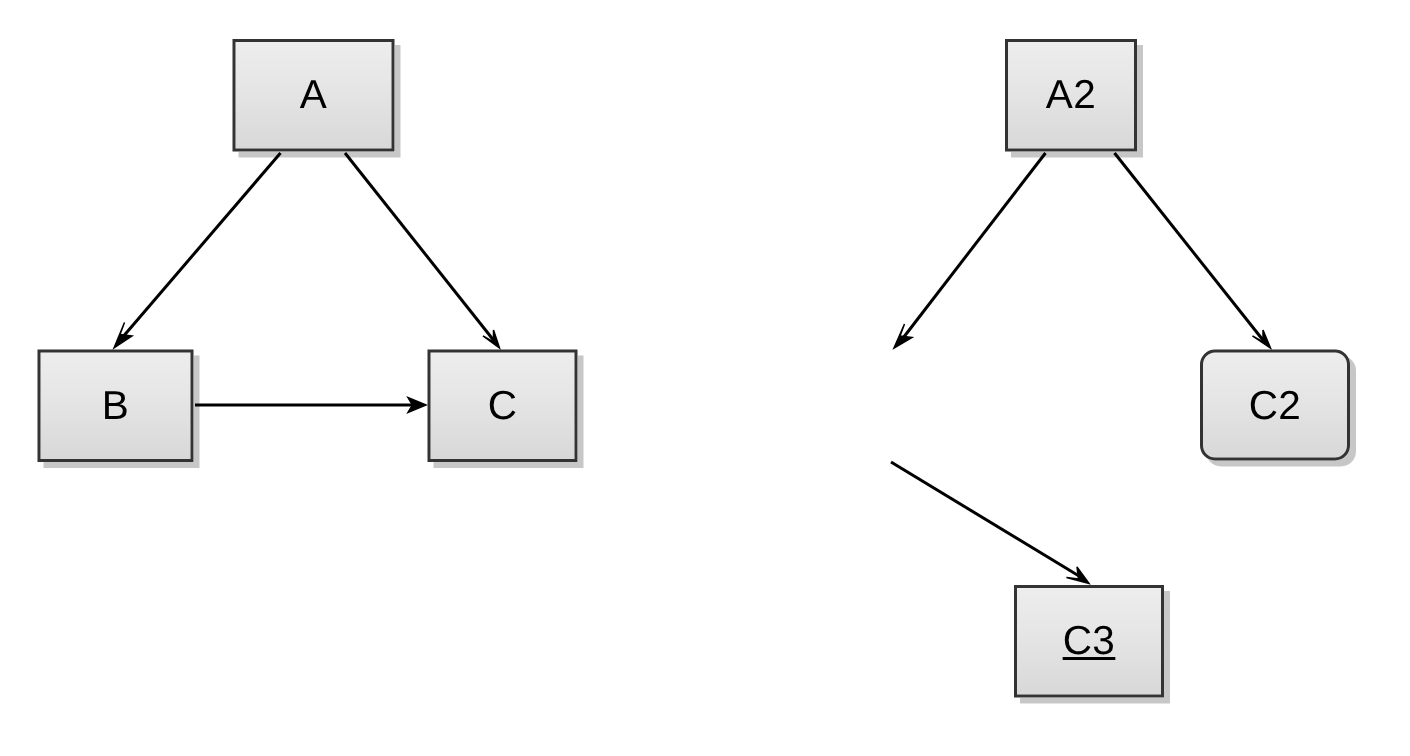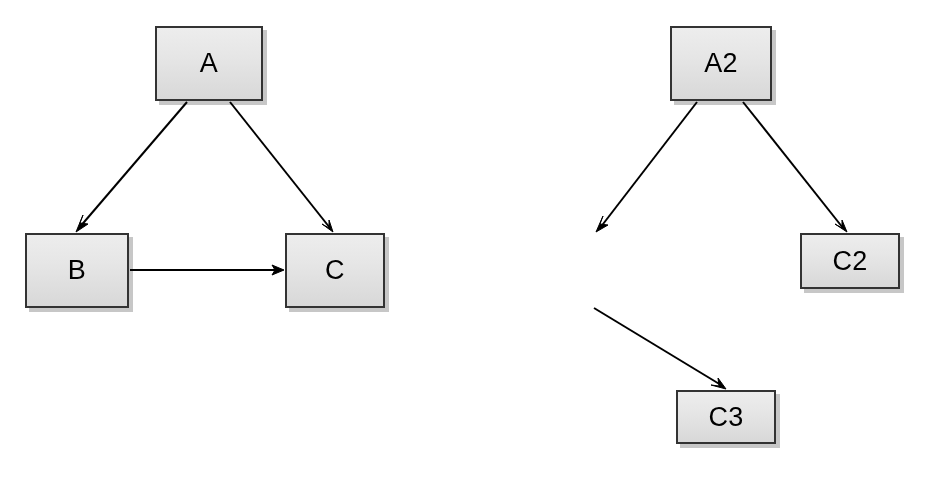--- a/index.html
+++ b/index.html
@@ -101,26 +101,26 @@
   </div>
 
   <div class="node" style="left:25px; top:233px; width:104px; height:75px;">
     <span class="node-label">B</span>
   </div>
 
   <div class="node" style="left:285px; top:233px; width:100px; height:75px;">
     <span class="node-label">C</span>
   </div>
 
-  <div class="node" style="left:670px; top:26px; width:102px; height:75px;">
+  <div class="node" style="left:670px; top:26px; width:88px; height:75px;">
     <span class="node-label">A2</span>
   </div>
 
 
-  <div class="node" style="left:800px; top:233px; width:100px; height:56px;">
+  <div class="node" style="left:800px; top:233px; width:100px; height:74px;border-radius:10px;">
     <span class="node-label">C2</span>
   </div>
 
-  <div class="node" style="left:676px; top:390px; width:100px; height:54px;">
+  <div class="node" style="left:676px; top:390px; width:100px; height:75px;text-decoration:underline;">
     <span class="node-label">C3</span>
   </div>
 
 </div>
 
 </body></html>

